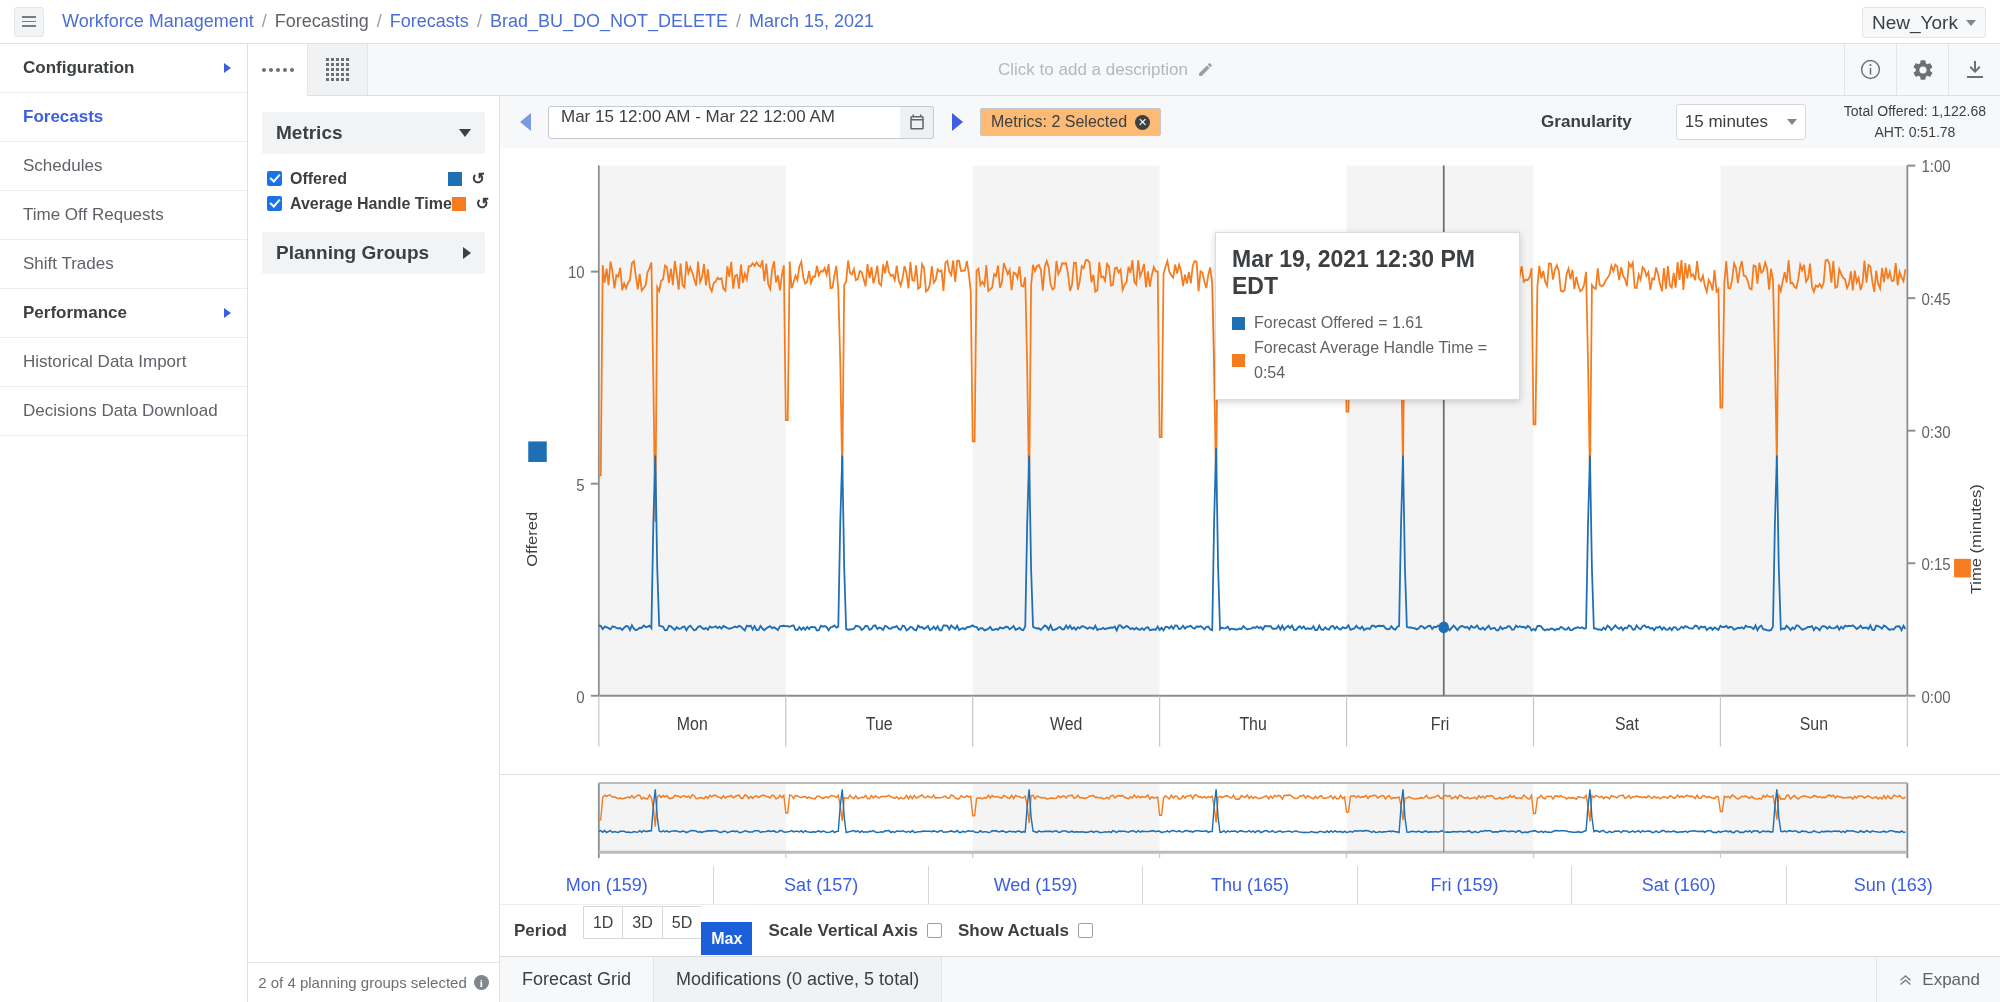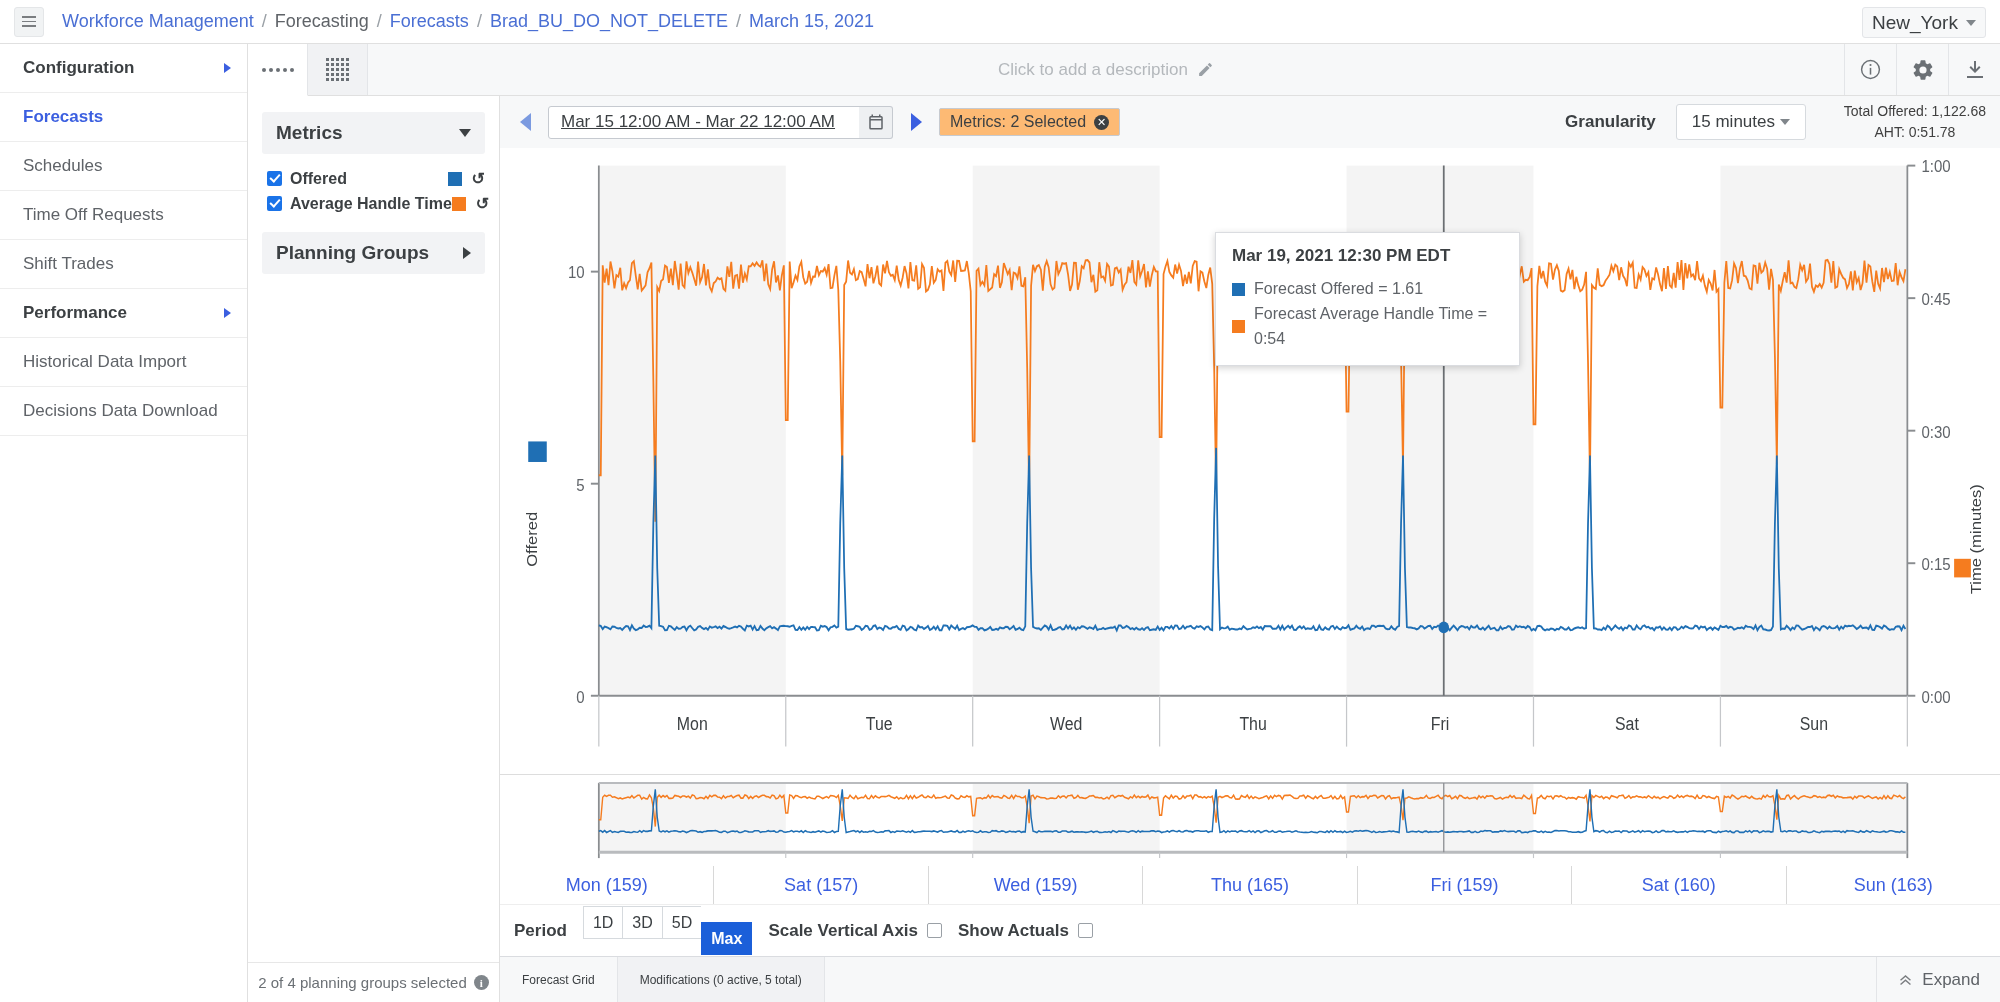--- a/index.html
+++ b/index.html
@@ -85,51 +85,51 @@
   #pg-footer{border-top:1px solid #e7e7e7;height:40px;display:flex;align-items:center;justify-content:center;gap:7px;font-size:15px;color:#6b7075;}
   .info-dot{width:15px;height:15px;border-radius:50%;background:#80868b;color:#fff;font-size:11px;font-weight:bold;display:flex;align-items:center;justify-content:center;font-family:"Liberation Serif",serif;}
 
   
   #chartcol{flex:1;display:flex;flex-direction:column;min-width:0;}
   #chart-toolbar{height:52px;background:#f7f8f9;display:flex;align-items:center;padding:0 14px;gap:12px;position:relative;}
   .arrow-btn{width:22px;height:22px;display:flex;align-items:center;justify-content:center;cursor:pointer;}
   .tri-l{width:0;height:0;border-top:9px solid transparent;border-bottom:9px solid transparent;border-right:11px solid #7b9ae0;}
   .tri-r{width:0;height:0;border-top:9px solid transparent;border-bottom:9px solid transparent;border-left:11px solid #3b5fe0;}
   #daterange{
-    width:323px;height:33px;background:#fff;border:1px solid #c6cad0;border-radius:3px;
-    display:flex;align-items:center;padding:0 12px;font-size:17px;color:#3c4043;cursor:text;text-decoration:underline;
+    width:364px;height:33px;background:#fff;border:1px solid #c6cad0;border-radius:3px;
+    display:flex;align-items:flex-start;padding:0 12px;font-size:17px;color:#3c4043;cursor:text;
   }
   #cal-btn{width:34px;height:33px;background:#eef0f2;border:1px solid #c6cad0;border-left:none;border-radius:0 3px 3px 0;margin-left:-12px;display:flex;align-items:center;justify-content:center;cursor:pointer;}
   #metrics-chip{
     height:28px;background:#fdba74;border:1px solid #c6cad0;border-radius:2px;
     display:flex;align-items:center;gap:8px;padding:0 10px;font-size:16px;color:#3c4043;cursor:pointer;
   }
   .chip-x{width:15px;height:15px;border-radius:50%;background:#3c4043;color:#fff;font-size:11px;display:flex;align-items:center;justify-content:center;}
   #gran-wrap{margin-left:auto;display:flex;align-items:center;gap:20px;}
   #gran-label{font-size:17px;font-weight:bold;color:#3c4043;}
   #gran-select{
     width:130px;height:36px;background:#fff;border:1px solid #d6dade;border-radius:3px;
-    display:flex;align-items:center;justify-content:space-between;padding:0 15px;font-size:17px;color:#3c4043;cursor:pointer;
+    display:flex;align-items:center;justify-content:space-between;padding:0 8px;font-size:17px;color:#3c4043;cursor:pointer;margin-left:24px;
   }
   #totals{margin-left:18px;text-align:center;font-size:14px;color:#404040;line-height:1.5;}
 
   
   #chart-area{flex:1;position:relative;min-height:0;background:#fff;}
   #chart-svg{display:block;width:100%;height:100%;}
   .axis-title{font-size:17px;fill:#3c4043;}
   .tick-lbl{font-size:17px;fill:#5f6368;}
   .day-lbl{font-size:18px;fill:#3c4043;}
 
   
   #tooltip{
     position:absolute;left:715px;top:84px;width:305px;
     background:#fff;border:1px solid #dadce0;box-shadow:0 2px 7px rgba(0,0,0,.18);
     padding:13px 16px 14px 16px;
   }
-  #tooltip .tt-title{font-size:17px;font-weight:bold;color:#3c4043;margin-bottom:11px;}
+  #tooltip .tt-title{font-size:23px;font-weight:bold;color:#3c4043;margin-bottom:11px;}
   #tooltip .tt-row{display:flex;align-items:center;gap:9px;font-size:16px;color:#5f6368;line-height:1.55;}
   #tooltip .tt-sw{width:13px;height:13px;flex:none;}
 
   
   #brush{height:92px;border-top:1px solid #ddd;position:relative;background:#fff;}
   #brush svg{display:block;width:100%;height:100%;}
   #brush-labels{height:38px;display:flex;position:relative;}
   .blabel{flex:1;display:flex;align-items:center;justify-content:center;font-size:18px;color:#3b5fe0;border-right:1px solid #d8d8d8;cursor:pointer;}
   .blabel:last-child{border-right:none;}
 
@@ -141,21 +141,21 @@
     min-width:38px;height:33px;border:1px solid #d6dade;border-right:none;
     display:flex;align-items:center;justify-content:center;font-size:16px;color:#3c4043;cursor:pointer;padding:0 9px;
   }
   .seg div:last-child{border-right:1px solid #d6dade;margin-top:16px;}
   .seg div.on{background:#1b5fd9;color:#fff;border-color:#1b5fd9;font-weight:bold;}
   .chk-wrap{display:flex;align-items:center;gap:9px;font-size:17px;font-weight:bold;color:#3c4043;cursor:pointer;}
   .chk{width:15px;height:15px;border:1.5px solid #9aa0a6;border-radius:2px;background:#fff;}
 
   
   #bottomtabs{height:46px;display:flex;align-items:stretch;background:#f7f8f9;border-top:1px solid #dadce0;}
-  .btab{display:flex;align-items:center;padding:0 22px;border-right:1px solid #e3e5e8;font-size:12px;color:#3c4043;cursor:pointer;background:#f1f2f4;}
+  .btab{display:flex;align-items:center;padding:0 22px;border-right:1px solid #e3e5e8;font-size:18px;color:#3c4043;cursor:pointer;background:#f1f2f4;}
   .btab.sel{background:#f7f8f9;}
   #btab-fill{flex:1;border-right:1px solid #e3e5e8;}
   #expand-btn{display:flex;align-items:center;gap:8px;padding:0 20px;font-size:17px;color:#5f6368;cursor:pointer;}
 </style>
 </head>
 <body>
 
 <div id="topbar">
   <div class="hamburger">
       <i></i>

